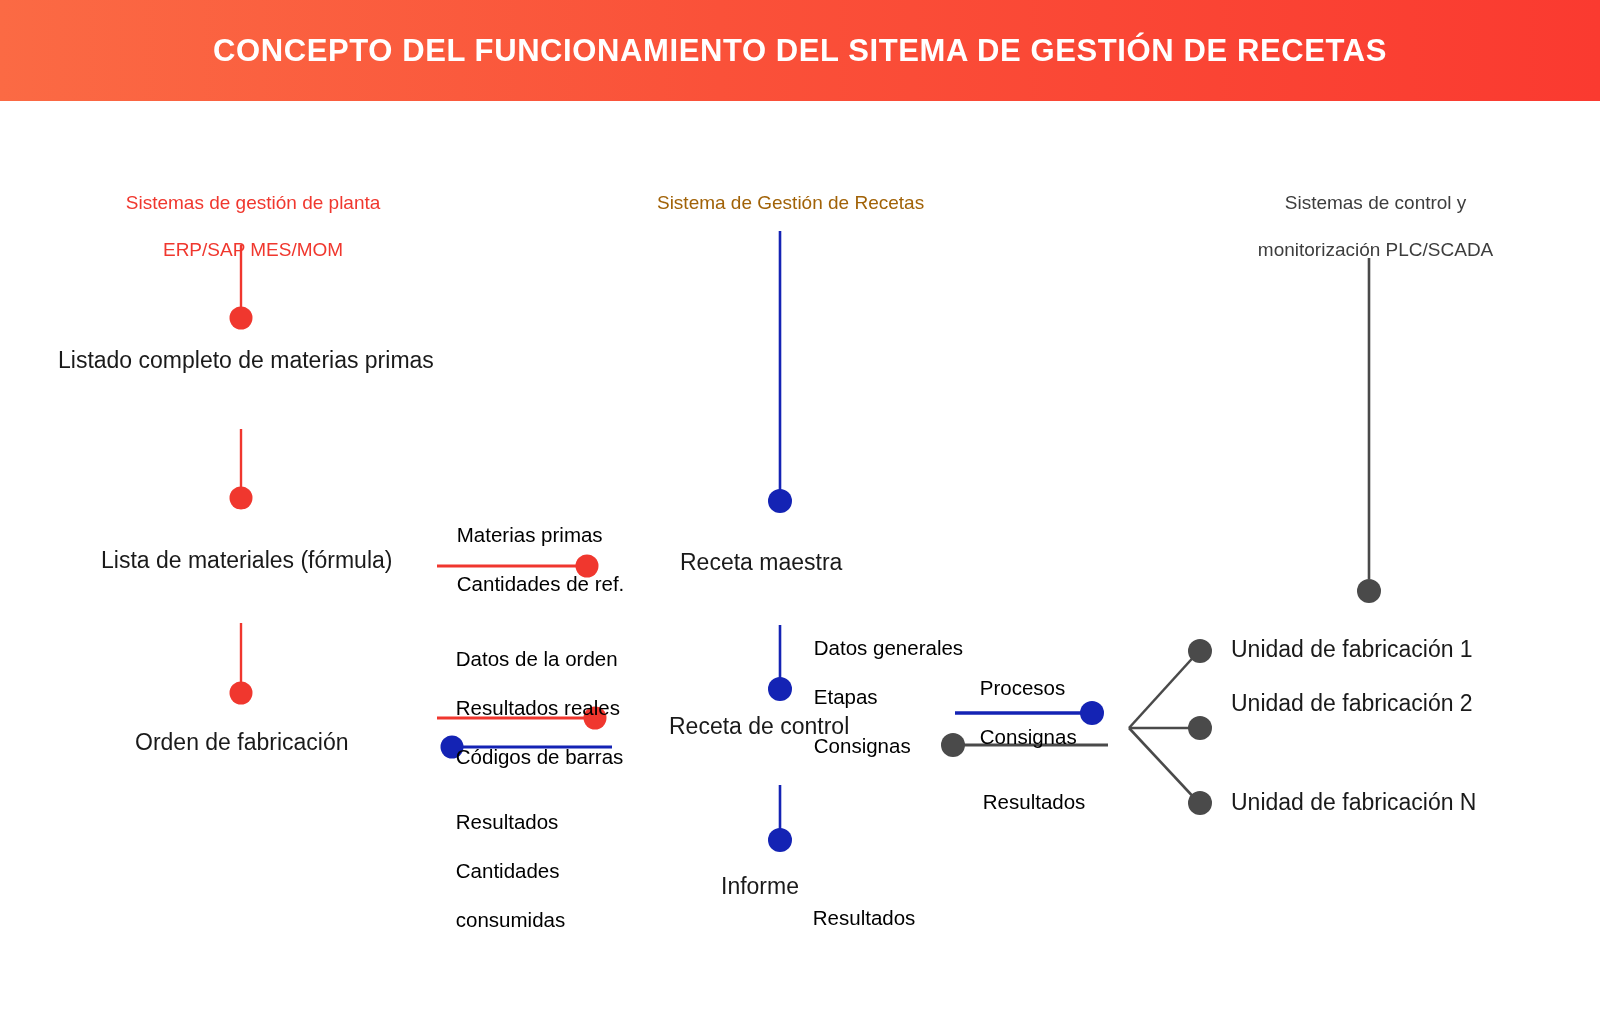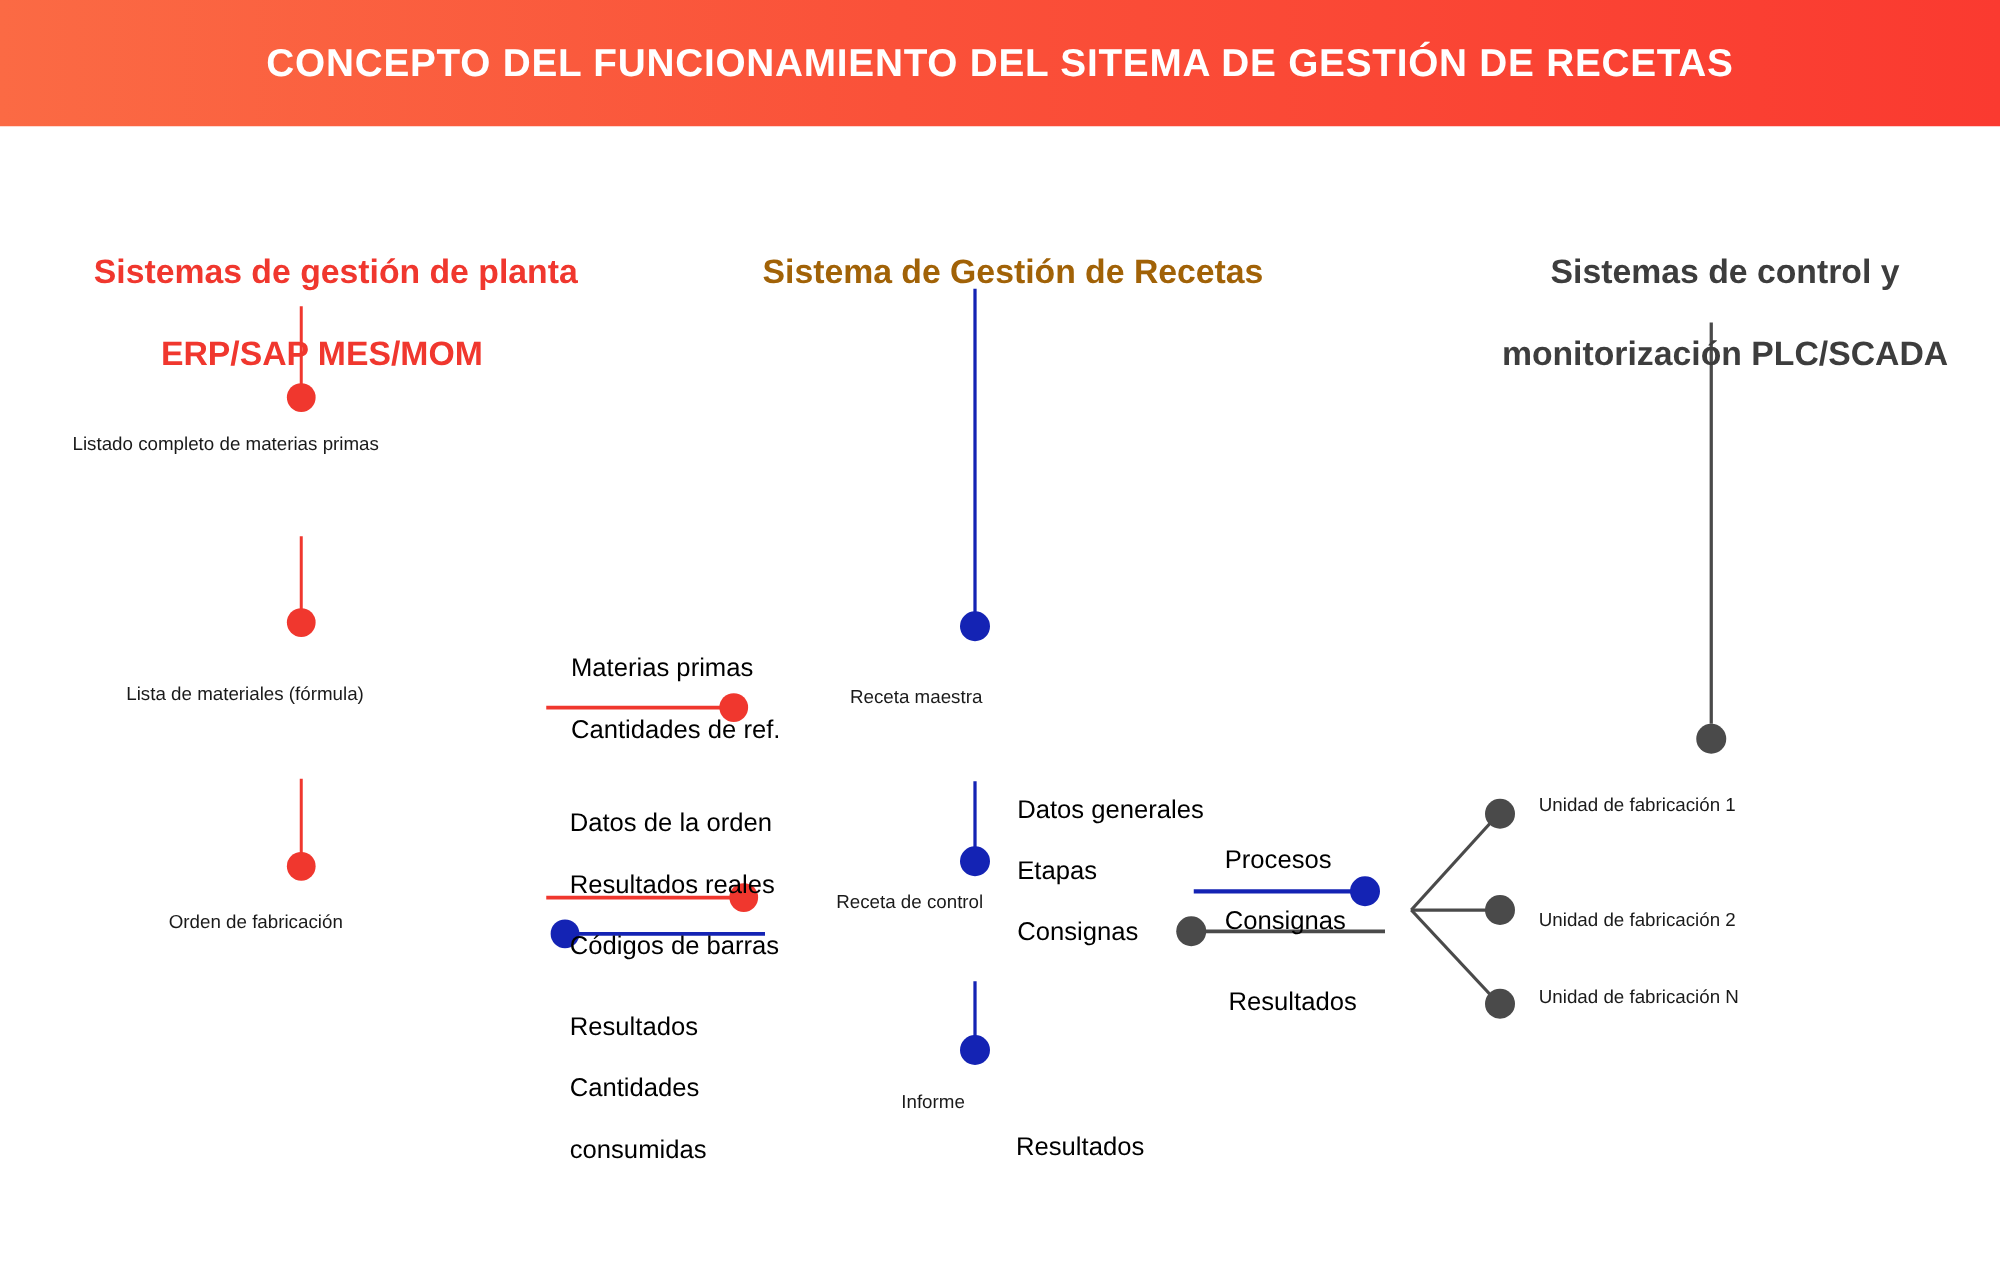--- a/index.html
+++ b/index.html
@@ -55,31 +55,31 @@
   }
 
   
   .txt {
     position: absolute;
     white-space: pre;
     font-family: "Liberation Sans", sans-serif;
     line-height: 1.12;
   }
   .col-head {
-    font-weight: bold;
-    font-size: 27px;
+    font-weight: normal;
+    font-size: 19px;
     text-align: center;
     line-height: 1.22;
   }
   .head-red   { color: #f0372e; }
   .head-blue  { color: #a16207; }
   .head-gray  { color: #3d3d3d; }
 
   .node-label {
-    font-size: 15px;
+    font-size: 23px;
     color: #1a1a1a;
   }
   .annot {
     font-size: 20.5px;
     color: #000000;
     line-height: 1.20;
   }
 </style>
 </head>
 <body>
@@ -212,17 +212,17 @@
     <span>Resultados</span>
   </div>
 
   <div class="txt col-head head-gray" style="left:1150px; top:67px; width:430px;">
     <span>Sistemas de control y</span><br>
     <span>monitorización PLC/SCADA</span>
   </div>
 
   <div class="txt node-label" style="left:1231px; top:536px;">Unidad de fabricación 1</div>
 
-  <div class="txt node-label" style="left:1231px; top:628px;">Unidad de fabricación 2</div>
+  <div class="txt node-label" style="left:1231px; top:590px;">Unidad de fabricación 2</div>
 
   <div class="txt node-label" style="left:1231px; top:689px;">Unidad de fabricación N</div>
 
 </div>
 
 </body></html>

